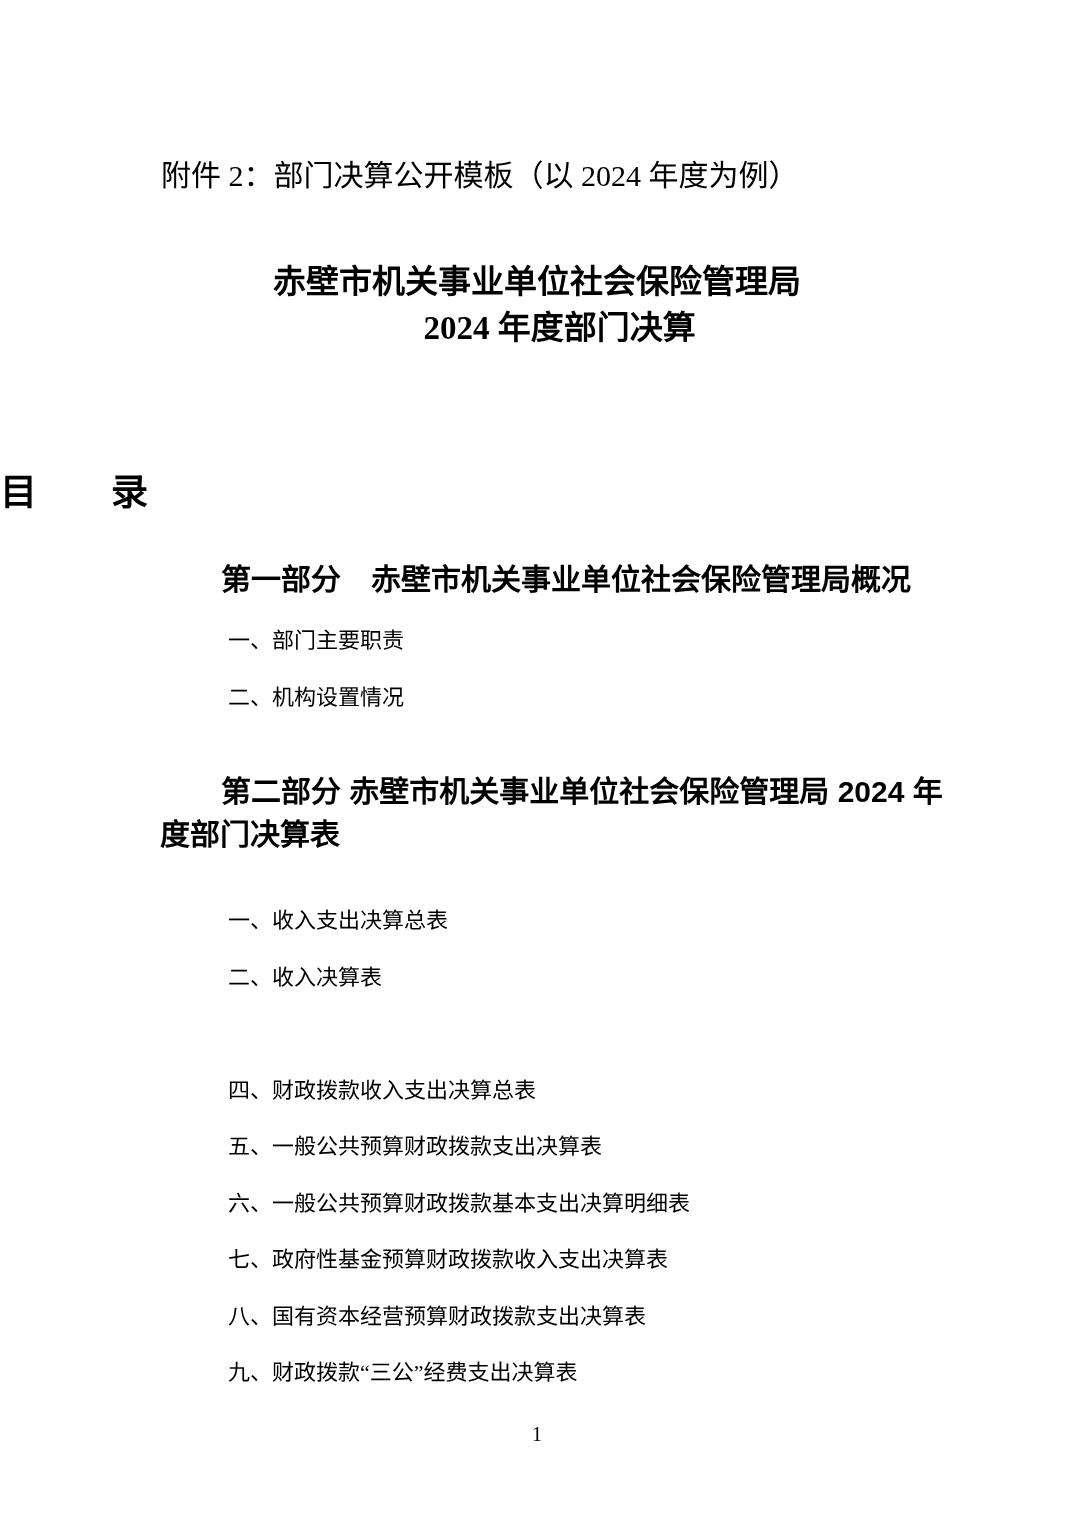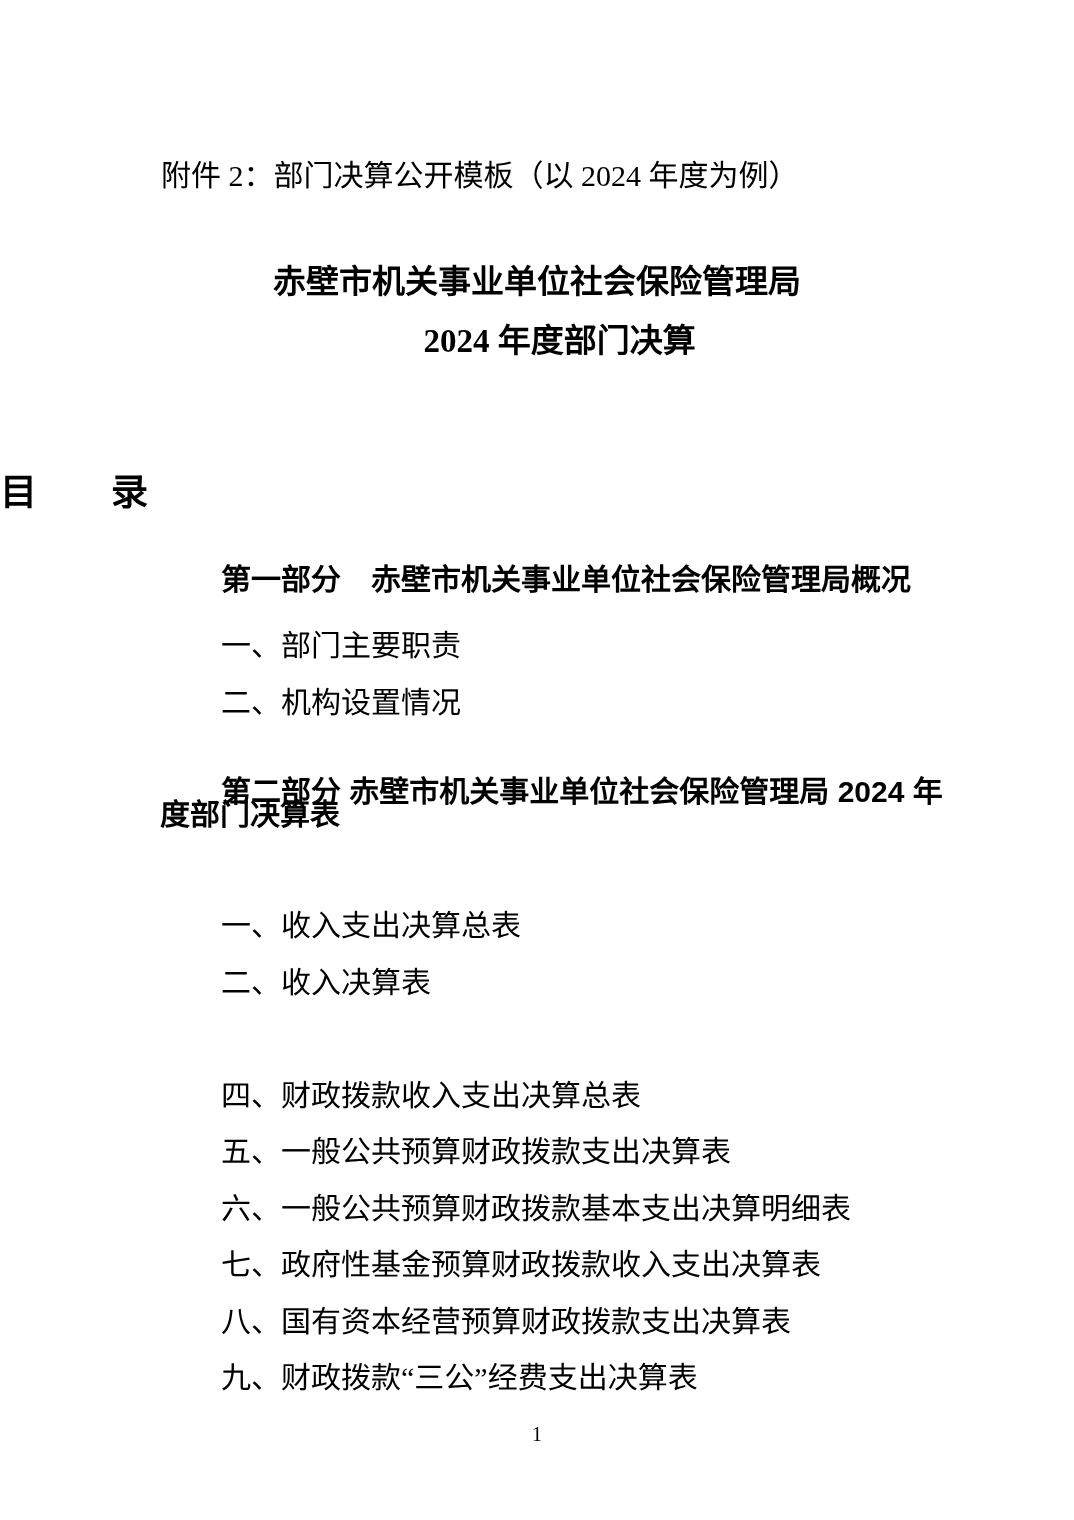--- a/index.html
+++ b/index.html
@@ -26,40 +26,40 @@
     font-size: 30px;
   }
   .doc-title {
     left: 0;
     width: 100%;
     text-align: center;
     font-weight: bold;
     font-size: 33px;
   }
   .title-1 { top: 246px; }
-  .title-2 { top: 305px; padding-left: 45px; }
+  .title-2 { top: 292px; padding-left: 45px; }
   .toc-title {
     left: 0;
     width: 100%;
     text-align: left;
     font-weight: bold;
     font-size: 37px;
     top: 454px;
   }
   .part-heading {
     font-family: "Liberation Sans", "DejaVu Sans", sans-serif;
     font-weight: bold;
     font-size: 30px;
   }
   .part1-heading { left: 221px; top: 545px; }
   .part2-line1   { left: 221px; top: 757px; }
-  .part2-line2   { left: 160px; top: 780px; }
+  .part2-line2   { left: 160px; top: 800px; }
   .toc-item {
-    left: 221px;
-    font-size: 30px;
+    left: 228px;
+    font-size: 22px;
   }
   .p1-item-0 { top: 611px; }
   .p1-item-1 { top: 668px; }
   .p2-item-0 { top: 891px; }
   .p2-item-1 { top: 948px; }
   .p2-item-2 { top: 1004px; }
   .p2-item-3 { top: 1061px; }
   .p2-item-4 { top: 1117px; }
   .p2-item-5 { top: 1174px; }
   .p2-item-6 { top: 1230px; }

